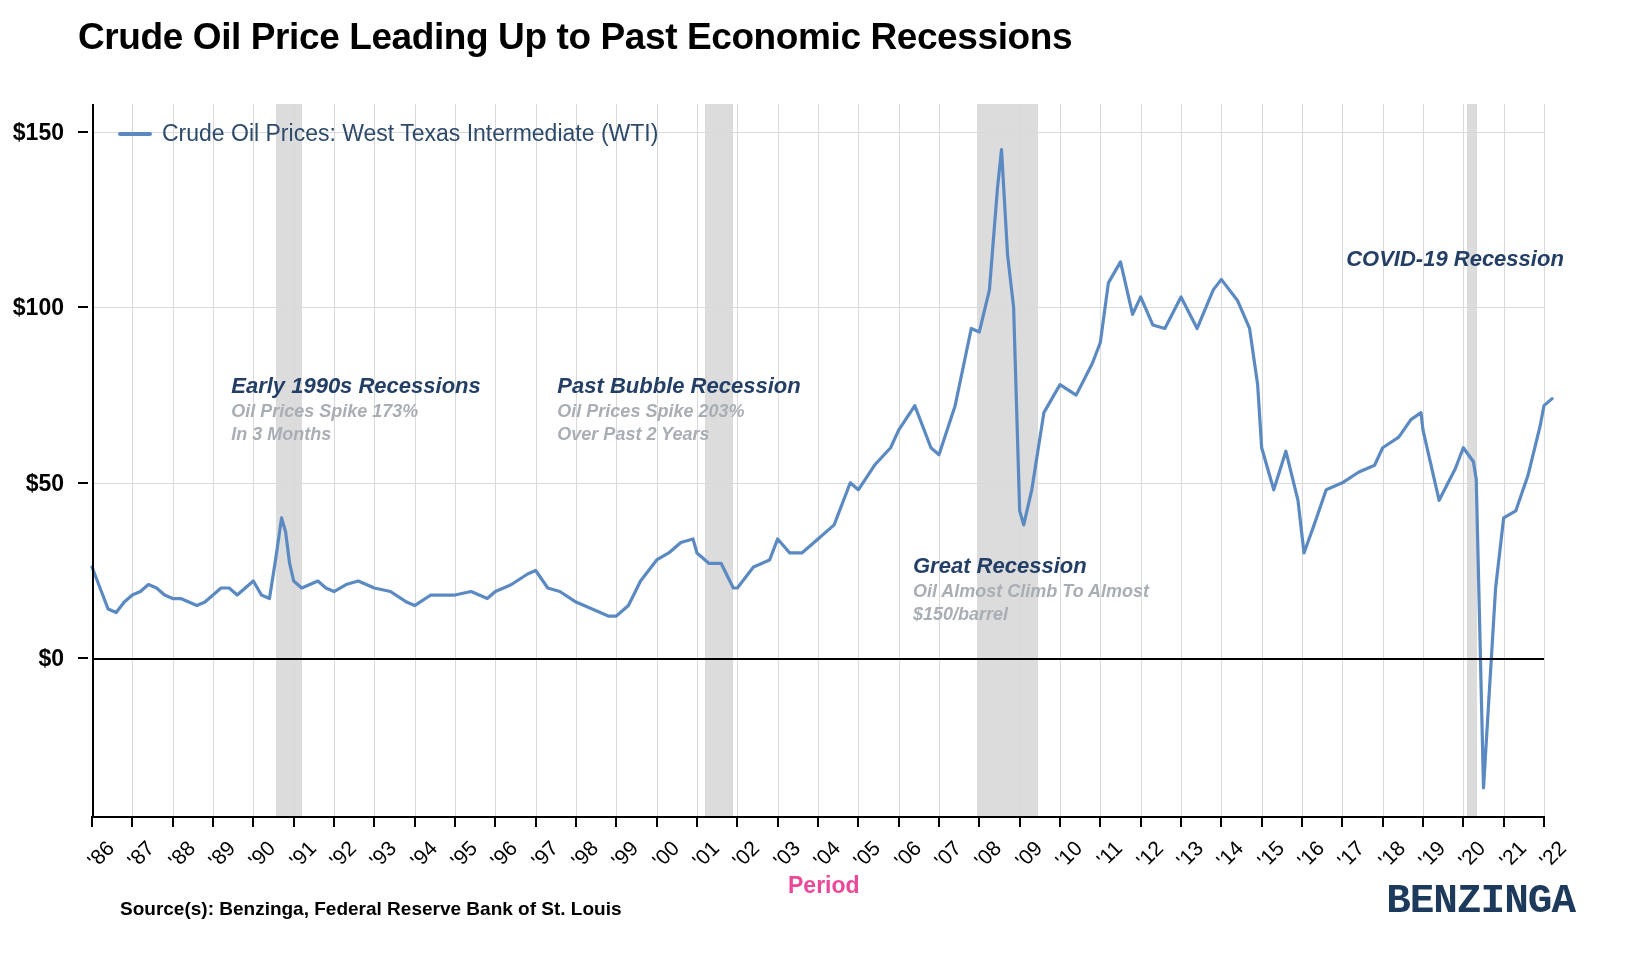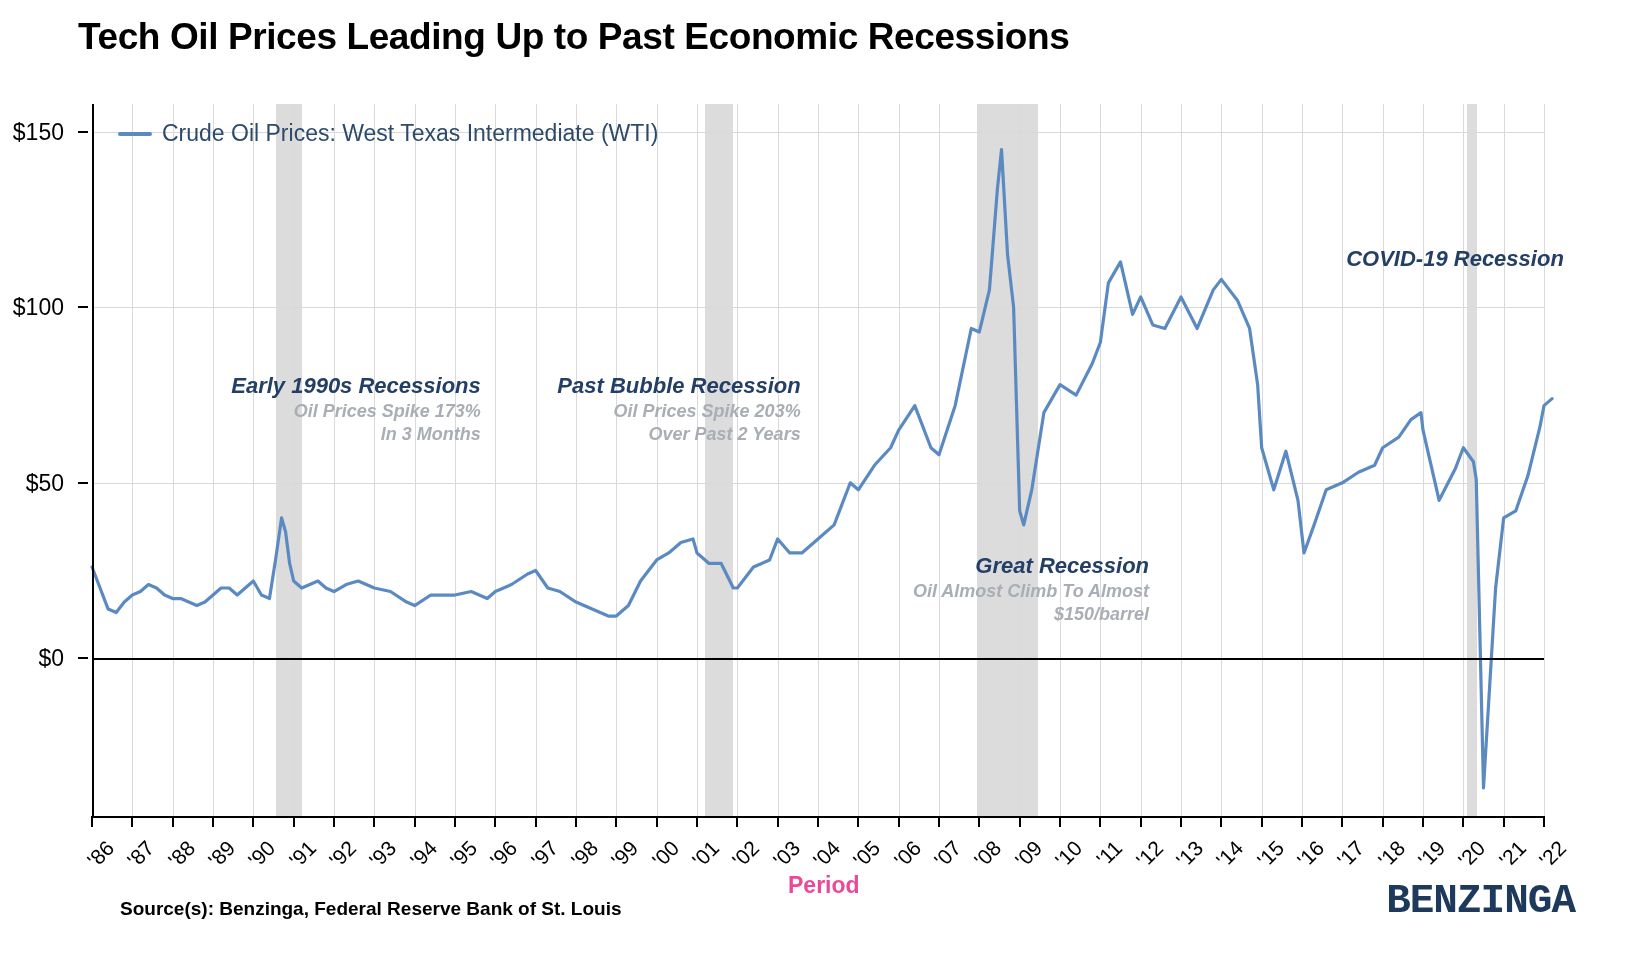--- a/index.html
+++ b/index.html
@@ -24,21 +24,21 @@
   .gridline-v{position:absolute;top:0;bottom:0;width:1px;background:#d9d9d9;}
   .gridline-h{position:absolute;left:0;right:0;height:1px;background:#d9d9d9;}
   .axis-zero{position:absolute;left:0;right:0;height:2px;background:#000000;}
   .recession-band{position:absolute;top:0;bottom:0;background:#dcdcdc;}
 
   .y-axis-line{position:absolute;left:92px;top:104px;width:2px;height:712px;background:#000000;}
   .x-axis-line{position:absolute;left:92px;top:816px;width:1452px;height:2px;background:#000000;}
 
   .y-tick-label{
     position:absolute;right:0;transform:translateY(-50%);
-    font-size:23px;color:#000;white-space:nowrap;text-align:right;
+    font-size:23px;color:#000;white-space:nowrap;text-align:right;font-weight:bold;
   }
   .y-ticks{position:absolute;left:0px;top:104px;width:86px;height:712px;}
   .y-tick-mark{position:absolute;left:78px;width:10px;height:2px;background:#000;transform:translateY(-50%);}
 
   .y-axis-title{
     position:absolute;left:-22px;top:430px;
     transform:rotate(-90deg);transform-origin:left top;
     font-size:24px;font-weight:bold;color:#000;white-space:nowrap;
   }
 
@@ -55,21 +55,21 @@
     font-size:23px;font-weight:bold;color:#ec4899;white-space:nowrap;
   }
 
   .legend{
     position:absolute;left:118px;top:120px;
     display:flex;align-items:center;gap:10px;white-space:nowrap;
   }
   .legend-swatch{display:block;width:34px;height:4px;background:#5b8ac2;border-radius:2px;}
   .legend-label{font-size:23px;color:#2e4a6b;}
 
-  .annotation{position:absolute;text-align:right;white-space:nowrap;}
+  .annotation{position:absolute;text-align:left;white-space:nowrap;}
   .ann-title{
     font-size:22px;font-weight:bold;font-style:italic;color:#243f66;
     line-height:1.25;
   }
   .ann-sub{
     font-size:18px;font-style:italic;color:#a9aeb5;
     line-height:1.3;font-weight:bold;
   }
 
   .source{
@@ -81,21 +81,21 @@
     font-size:41px;font-weight:bold;color:#1d3a5c;
     letter-spacing:-1px;white-space:nowrap;font-family:Liberation Mono, monospace;
   }
   svg.series{position:absolute;left:0;top:0;overflow:visible;}
 </style>
 </head>
 <body>
 
 <div id="page">
 
-  <div class="chart-title">Tech Oil Prices Leading Up to Past Economic Recessions</div>
+  <div class="chart-title">Crude Oil Price Leading Up to Past Economic Recessions</div>
 
   <div id="plot">
     <div id="bands">
         <div class="recession-band" style="left: 183.517px; width: 26.2167px;"></div>
         <div class="recession-band" style="left: 613.067px; width: 28.2333px;"></div>
         <div class="recession-band" style="left: 885.317px; width: 60.5px;"></div>
         <div class="recession-band" style="left: 1375.37px; width: 10.0833px;"></div>
       </div>
     <div id="grid-v">
         <div class="gridline-v" style="left: 0px;"></div>

